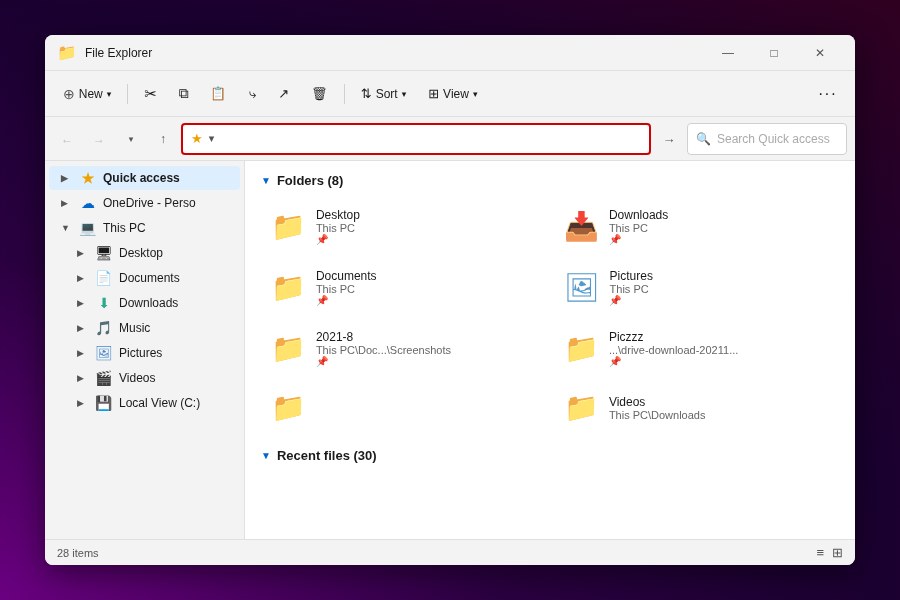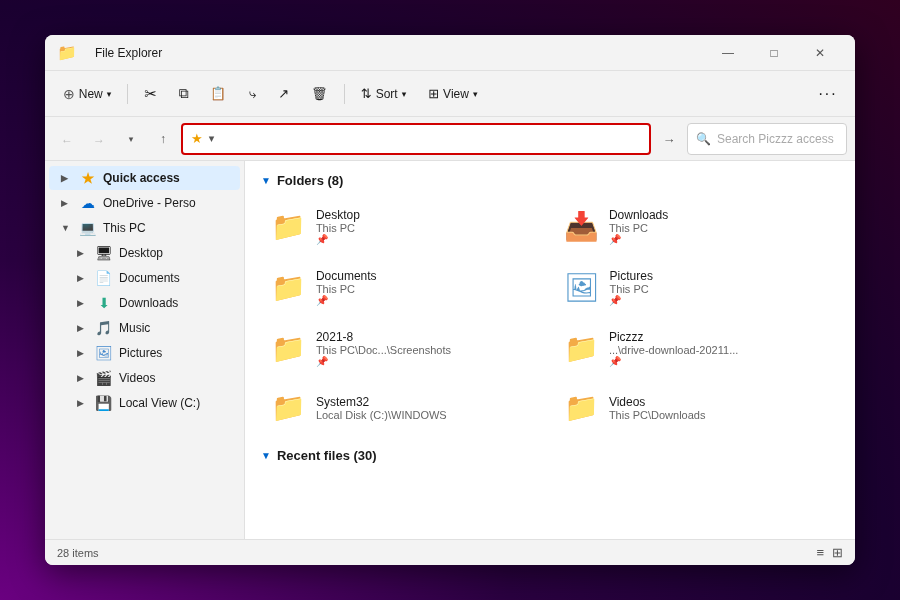--- a/index.html
+++ b/index.html
@@ -17,21 +17,21 @@
       overflow: hidden;
     }
     
     .titlebar {
       background: #f3f3f3;
       height: 36px; display: flex; align-items: center; padding: 0 12px;
       border-bottom: 1px solid #e0e0e0;
       flex-shrink: 0;
     }
     .titlebar-icon { font-size: 16px; margin-right: 8px; }
-    .titlebar-title { font-size: 12px; color: #1a1a1a; flex: 1; margin-left: 10px; }
+    .titlebar-title { font-size: 12px; color: #1a1a1a; flex: 1; }
     .titlebar-controls { display: flex; gap: 0; }
     .titlebar-btn {
       width: 46px; height: 36px; display: flex; align-items: center; justify-content: center;
       cursor: pointer; font-size: 12px; color: #555; border: none; background: transparent;
     }
     
     .toolbar {
       background: #f3f3f3;
       height: 46px; display: flex; align-items: center; padding: 0 8px; gap: 2px;
       border-bottom: 1px solid #e0e0e0;
@@ -202,21 +202,21 @@
     </button>
     <div class="address-box">
       <span class="addr-star">★</span>
       <span class="addr-chevron">▾</span>
     </div>
     <button class="addr-go">
       <span>→</span>
     </button>
     <div class="search-box">
       <span class="search-icon">🔍</span>
-      <span class="search-text">Search Piczzz access</span>
+      <span class="search-text">Search Quick access</span>
     </div>
   </div>
 
   <div class="main">
 
     <div class="sidebar">
 
       <div class="sidebar-item header-item active">
         <span class="sidebar-chevron">▶</span>
         <span class="sidebar-icon" style="color:#f0a000;">★</span>
@@ -335,24 +335,20 @@
           <span class="folder-icon icon-yellow" style="font-size:28px; color:#f0b030;">📁</span>
           <div class="folder-info">
             <span class="folder-name">Piczzz</span>
             <span class="folder-path">...\drive-download-20211...</span>
             <span class="pin-icon">📌</span>
           </div>
         </div>
 
         <div class="folder-item">
           <span class="folder-icon icon-yellow" style="font-size:28px; color:#f0b030;">📁</span>
-          <div class="folder-info">
-            <span class="folder-name">System32</span>
-            <span class="folder-path">Local Disk (C:)\WINDOWS</span>
-          </div>
         </div>
 
         <div class="folder-item">
           <span class="folder-icon icon-yellow" style="font-size:28px; color:#f0b030;">📁</span>
           <div class="folder-info">
             <span class="folder-name">Videos</span>
             <span class="folder-path">This PC\Downloads</span>
           </div>
         </div>
       </div>

